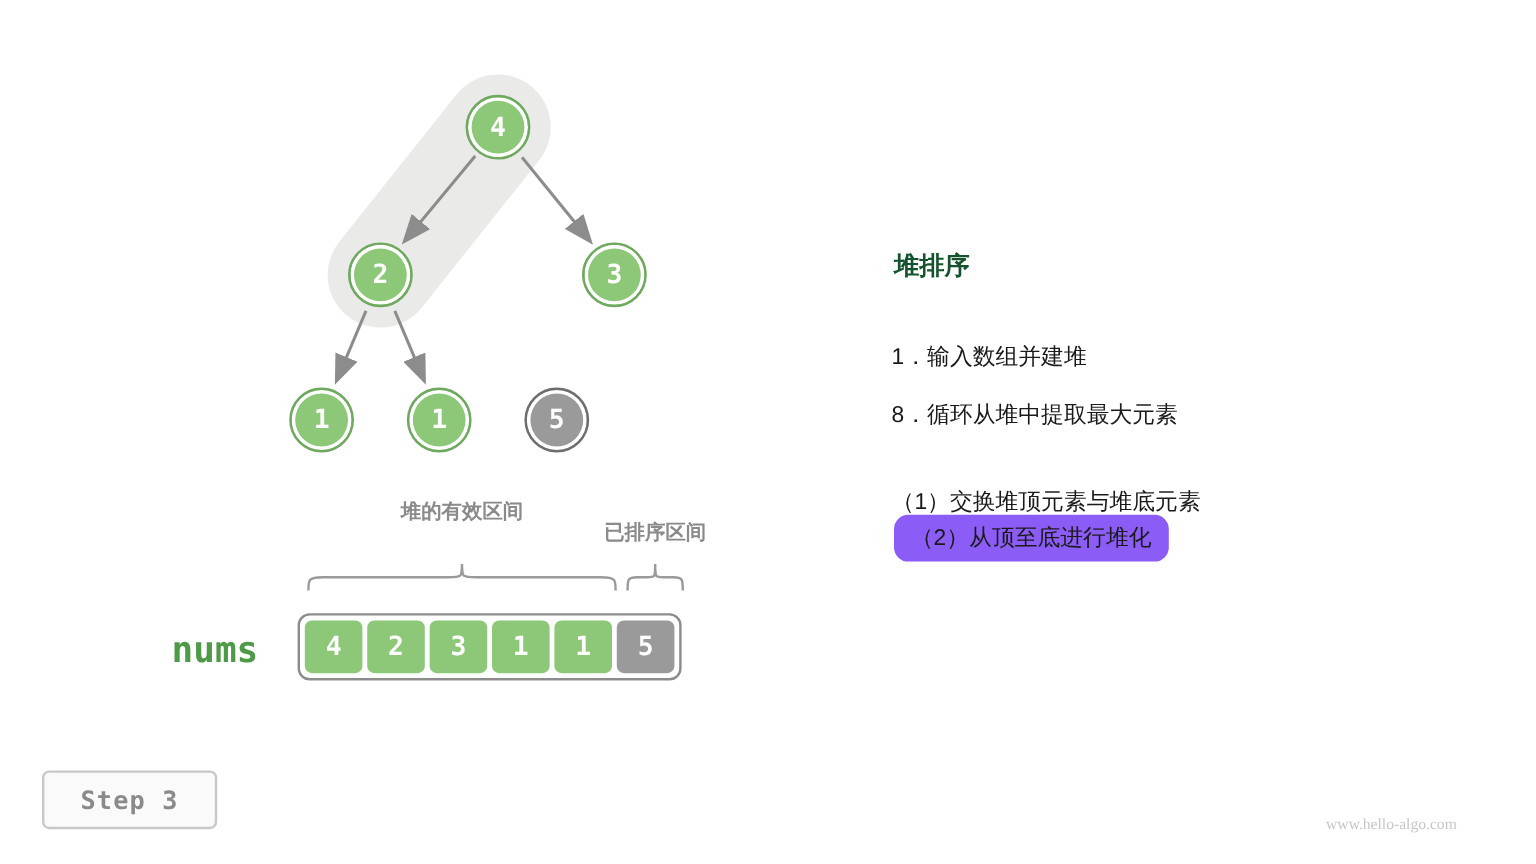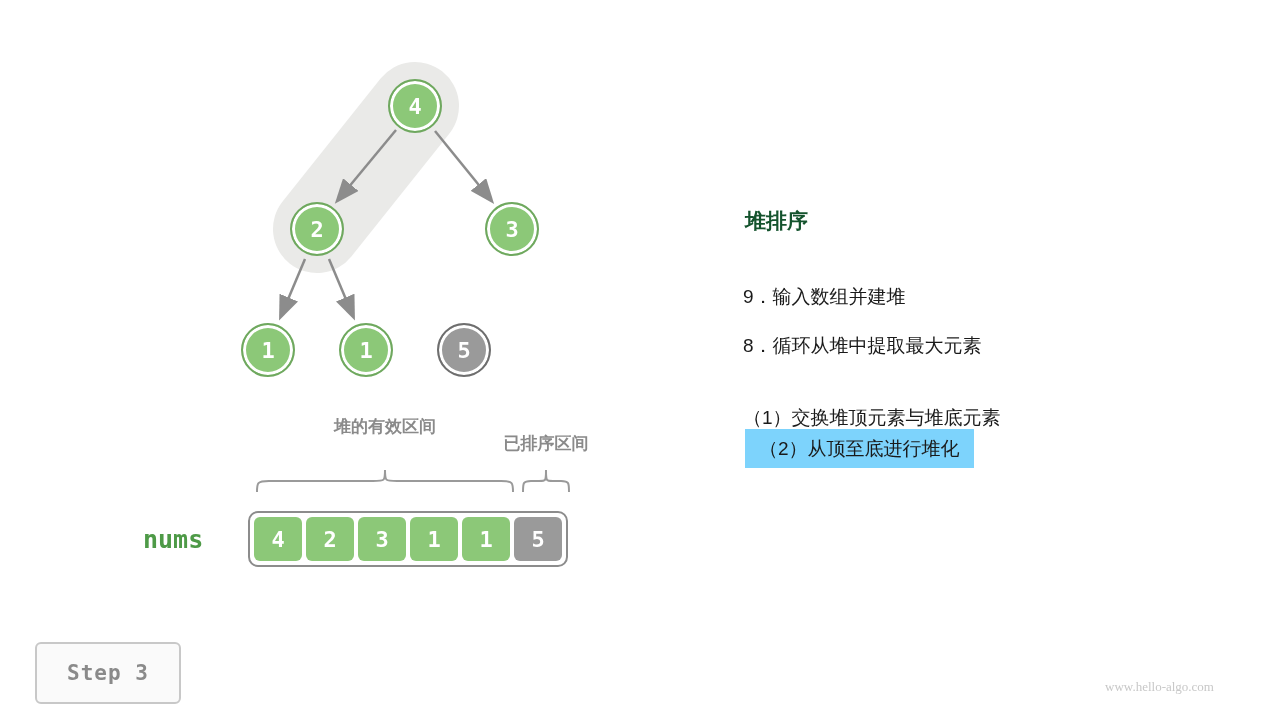--- a/index.html
+++ b/index.html
@@ -42,43 +42,43 @@
   .cell{
     width:48px;height:44px;border-radius:6px;
     background:#8CC878;
     color:#ffffff;font-size:22px;font-weight:bold;
     display:flex;align-items:center;justify-content:center;
     font-family:"DejaVu Sans Mono","Liberation Mono",monospace;
   }
   .cell.sorted{background:#9A9A9A;}
   .nums-label{
     position:absolute;left:143px;top:525px;
-    color:#4E9A47;font-size:25px;font-weight:bold;
+    color:#4E9A47;font-size:30px;font-weight:bold;
     font-family:"DejaVu Sans Mono","Liberation Mono",monospace;
   }
 
   
   .panel-title{
     position:absolute;left:745px;top:207px;
     color:#14532d;font-size:21px;font-weight:bold;white-space:nowrap;
   }
   .panel-item{
     position:absolute;left:743px;
     color:#1a1a1a;font-size:19px;white-space:nowrap;
   }
   .panel-item-highlight{
     position:absolute;left:745px;top:429px;
-    background:#7dd3fc;border-radius:0;
+    background:#8b5cf6;border-radius:12px;
     height:39px;line-height:39px;padding:0 14px;
     color:#1a1a1a;font-size:19px;white-space:nowrap;
   }
 
   
   .step-badge{
-    position:absolute;left:35px;top:642px;width:146px;height:62px;
+    position:absolute;left:35px;top:642px;width:146px;height:49px;
     box-sizing:border-box;border:2px solid #C8C8C8;border-radius:6px;
     background:#FAFAFA;
     display:flex;align-items:center;justify-content:center;
     color:#8A8A8A;font-size:21px;font-weight:bold;letter-spacing:1px;
     font-family:"DejaVu Sans Mono","Liberation Mono",monospace;
   }
 
   
   .watermark{
     position:absolute;right:66px;top:679px;
@@ -124,20 +124,20 @@
 <div class="array-frame">
   <div class="cell">4</div>
   <div class="cell">2</div>
   <div class="cell">3</div>
   <div class="cell">1</div>
   <div class="cell">1</div>
   <div class="cell sorted">5</div>
 </div>
 
 <div class="panel-title">堆排序</div>
-<div class="panel-item" style="top:284px;">9．输入数组并建堆</div>
+<div class="panel-item" style="top:284px;">1．输入数组并建堆</div>
 <div class="panel-item" style="top:333px;">8．循环从堆中提取最大元素</div>
 <div class="panel-item" style="top:386px;margin-top:19px;">（1）交换堆顶元素与堆底元素</div>
 <div class="panel-item-highlight">（2）从顶至底进行堆化</div>
 
 <div class="step-badge">Step 3</div>
 
 <div class="watermark">www.hello-algo.com</div>
 
 </body></html>

